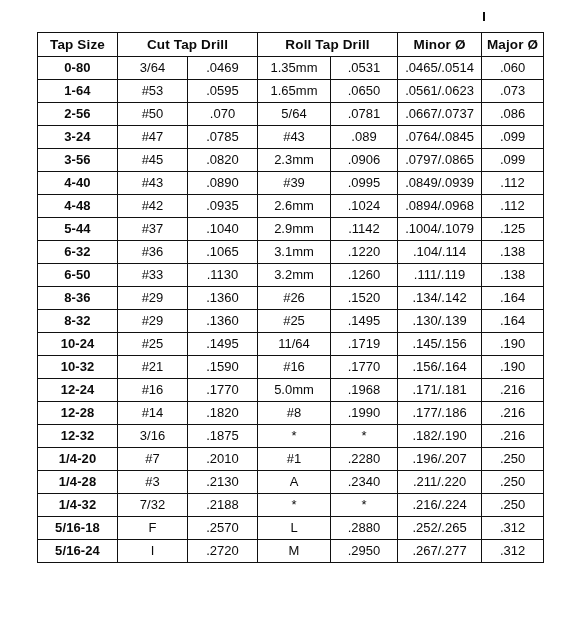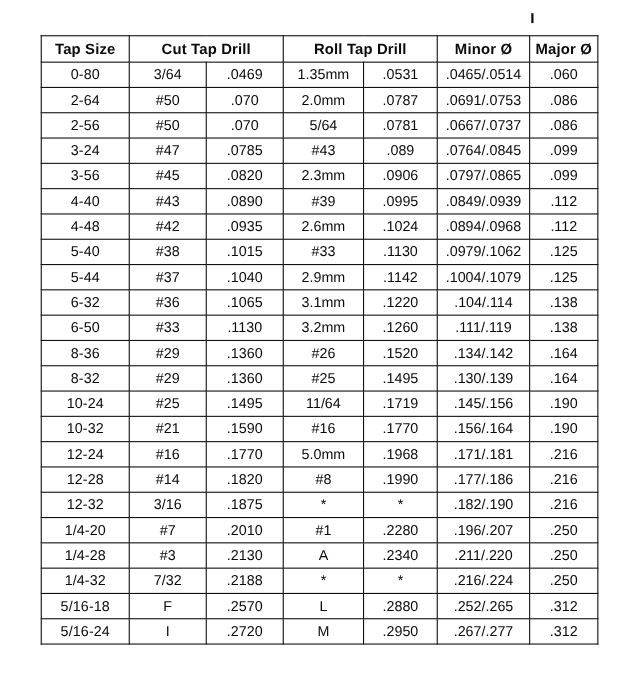--- a/index.html
+++ b/index.html
@@ -80,21 +80,21 @@
   th.major-head {
     letter-spacing: 0.4px;
   }
 
   table.tap-table tbody td {
     font-size: 13px;
     font-weight: normal;
   }
 
   table.tap-table tbody td.tap-size {
-    font-weight: normal;
+    font-weight: bold;
     letter-spacing: 0.1px;
   }
 
   td.asterisk {
     font-size: 13px;
     font-weight: bold;
     line-height: 14px;
     vertical-align: top;
     padding-top: 3px;
   }
@@ -130,27 +130,27 @@
           <tr>
             <td class="tap-size">0-80</td>
             <td>3/64</td>
             <td>.0469</td>
             <td>1.35mm</td>
             <td>.0531</td>
             <td>.0465/.0514</td>
             <td>.060</td>
           </tr>
           <tr>
-            <td class="tap-size">2-64</td>
-            <td>#50</td>
-            <td>.070</td>
-            <td>2.0mm</td>
-            <td>.0787</td>
-            <td>.0691/.0753</td>
-            <td>.086</td>
+            <td class="tap-size">1-64</td>
+            <td>#53</td>
+            <td>.0595</td>
+            <td>1.65mm</td>
+            <td>.0650</td>
+            <td>.0561/.0623</td>
+            <td>.073</td>
           </tr>
           <tr>
             <td class="tap-size">2-56</td>
             <td>#50</td>
             <td>.070</td>
             <td>5/64</td>
             <td>.0781</td>
             <td>.0667/.0737</td>
             <td>.086</td>
           </tr>
@@ -184,29 +184,20 @@
           <tr>
             <td class="tap-size">4-48</td>
             <td>#42</td>
             <td>.0935</td>
             <td>2.6mm</td>
             <td>.1024</td>
             <td>.0894/.0968</td>
             <td>.112</td>
           </tr>
           <tr>
-            <td class="tap-size">5-40</td>
-            <td>#38</td>
-            <td>.1015</td>
-            <td>#33</td>
-            <td>.1130</td>
-            <td>.0979/.1062</td>
-            <td>.125</td>
-          </tr>
-          <tr>
             <td class="tap-size">5-44</td>
             <td>#37</td>
             <td>.1040</td>
             <td>2.9mm</td>
             <td>.1142</td>
             <td>.1004/.1079</td>
             <td>.125</td>
           </tr>
           <tr>
             <td class="tap-size">6-32</td>

